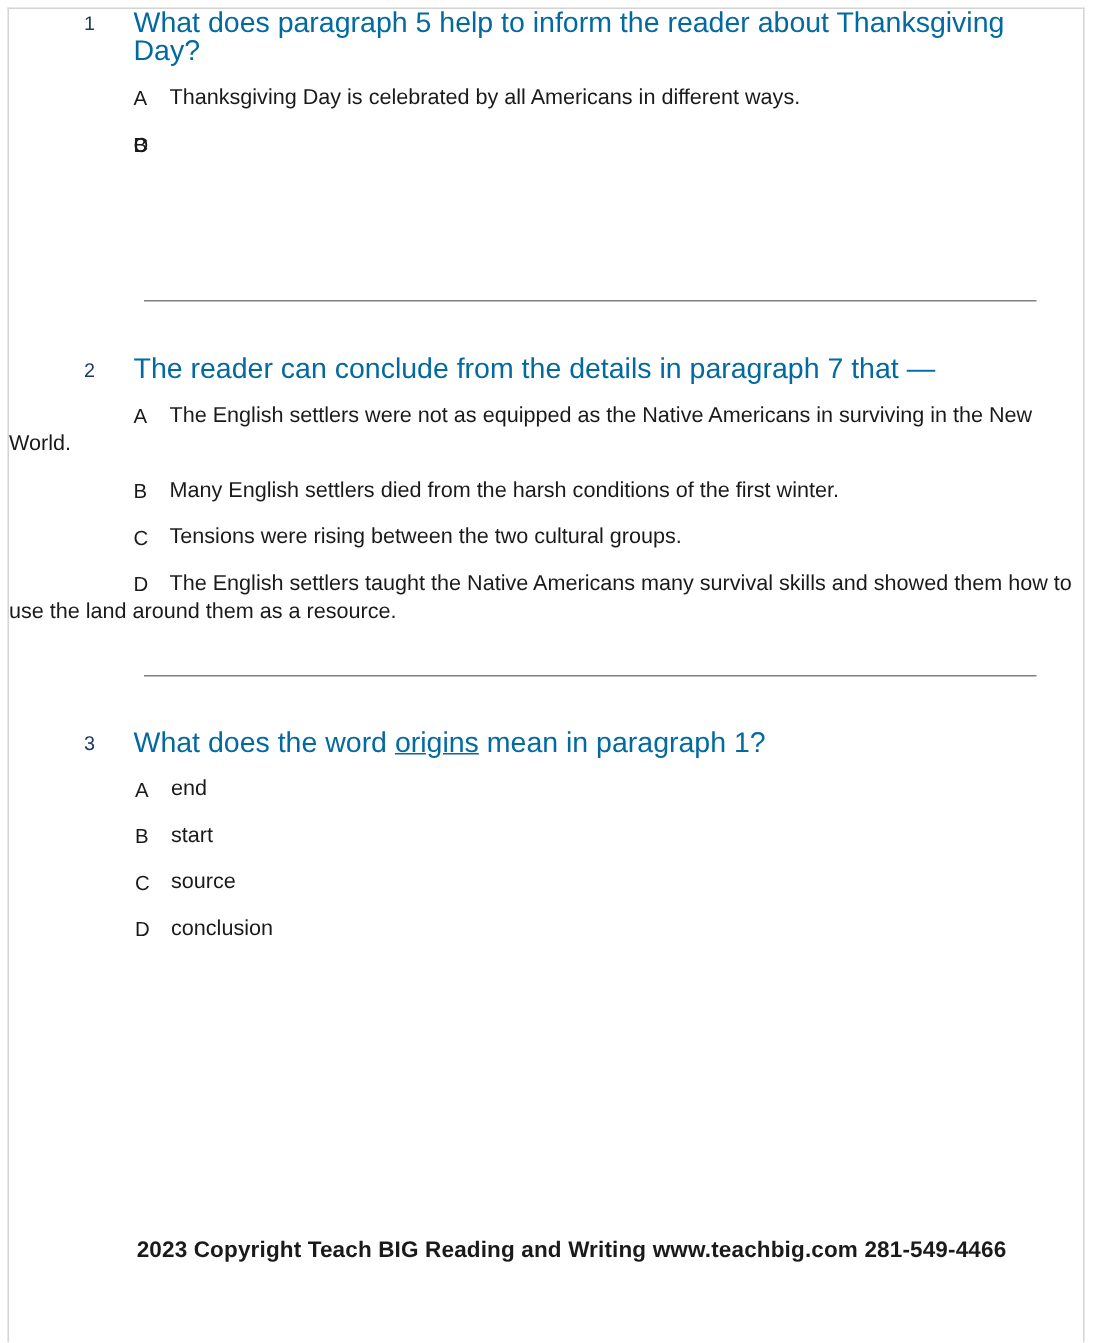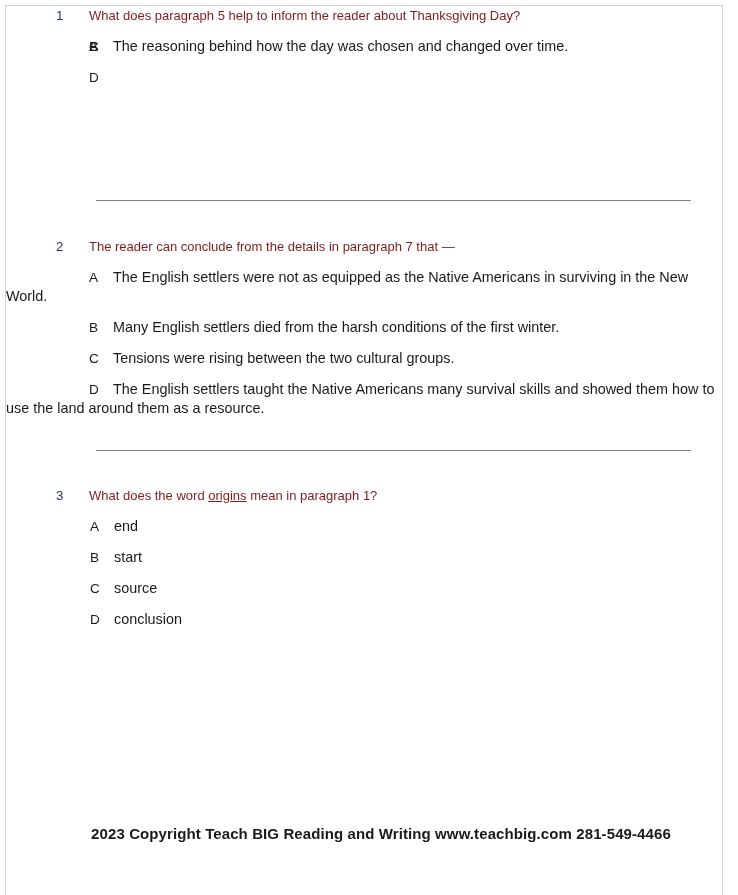--- a/index.html
+++ b/index.html
@@ -48,22 +48,22 @@
     position: absolute;
     left: 50px;
     width: 20px;
     text-align: left;
     font-size: 13.2px;
     color: #1f3864;
   }
   .q-text {
     margin-left: 83px;
     padding-right: 30px;
-    font-size: 13px;
-    color: #7f1d1d;
+    font-size: 19px;
+    color: #0369a1;
   }
   .q-text u {
     text-underline-offset: 1px;
   }
   .option {
     position: relative;
     margin-top: 12px;
     font-size: 14.4px;
     line-height: 19px;
   }
@@ -115,27 +115,27 @@
 <div class="page">
   <div class="content">
 
     <div class="question-block blk1">
       <div class="q-stem">
         <span class="q-num">1</span>
         <span class="q-text"><span>What does paragraph 5 help to inform the reader about Thanksgiving Day?</span></span>
       </div>
       <div class="option">
         <span class="opt-letter">A</span>
+        <span class="opt-text">Thanksgiving Day is celebrated by all Americans in different ways.</span>
       </div>
       <div class="option">
         <span class="opt-letter">B</span>
       </div>
       <div class="option">
         <span class="opt-letter">C</span>
-        <span class="opt-text">The reasoning behind how the day was chosen and changed over time.</span>
       </div>
       <div class="option">
         <span class="opt-letter">D</span>
       </div>
     </div>
 
     <div class="divider-wrap div1">
       <div class="divider"></div>
     </div>
 

